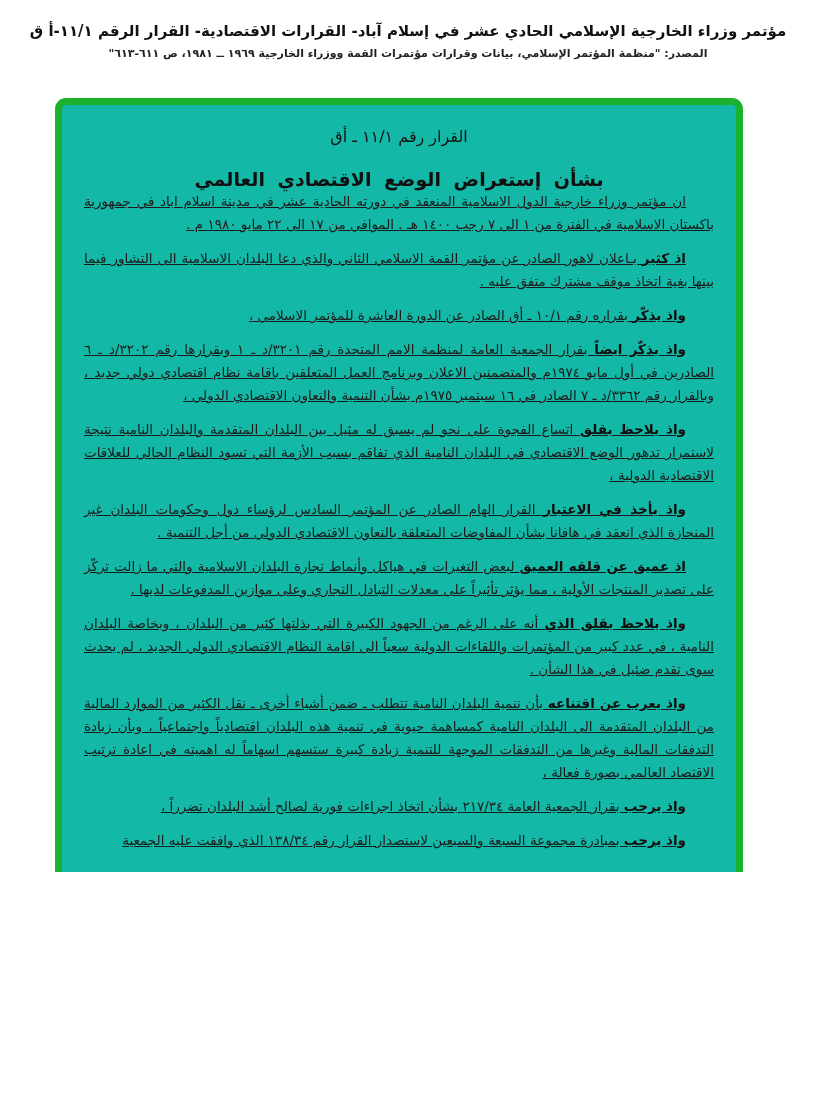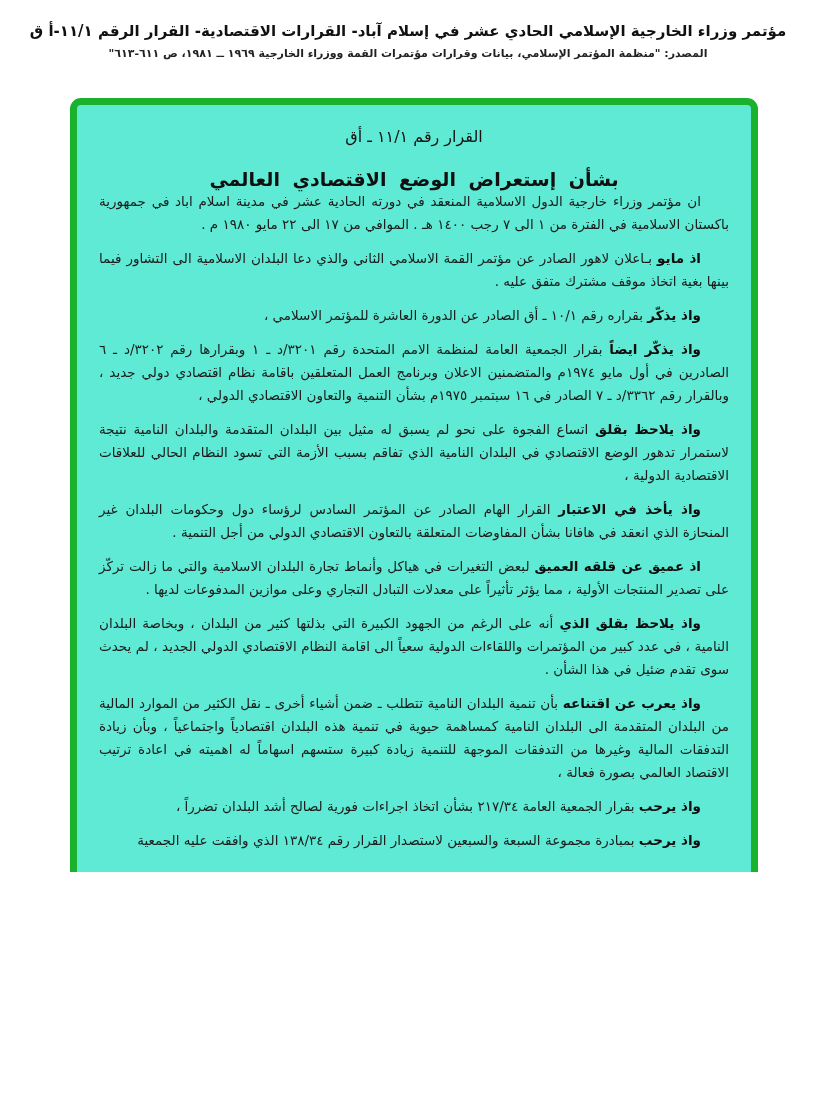--- a/index.html
+++ b/index.html
@@ -36,29 +36,29 @@
   .header-source {
     margin-top: 7px;
     font-size: 11px;
     font-weight: bold;
     color: #222;
     white-space: nowrap;
   }
   
   .green-box {
     position: absolute;
-    left: 70px;
+    left: 55px;
     top: 98px;
     width: 688px;
     height: 950px;
     box-sizing: border-box;
     border: 7px solid #1ab22c;
     border-radius: 11px;
     overflow: hidden;
-    background: #5eead4;
+    background: #14b8a6;
   }
   .doc-content {
     position: absolute;
     top: 0; right: 0; bottom: 0; left: 0;
     padding: 14px 22px 0 22px;
     direction: rtl;
   }
   .res-number {
     text-align: center;
     font-size: 16px;
@@ -74,20 +74,21 @@
     margin-top: 22px;
   }
   .paragraphs p {
     direction: rtl;
     text-align: justify;
     font-size: 13.5px;
     line-height: 23px;
     margin: 0 0 11px 0;
     text-indent: 28px;
     color: #1b1b1b;
+    text-decoration: underline;
   }
   .paragraphs p b {
     font-weight: bold;
     color: #0e0e0e;
   }
   
   .page-number {
     position: absolute;
     top: 1072px;
     left: 38px;
@@ -106,21 +107,21 @@
     <div class="header-title">مؤتمر وزراء الخارجية الإسلامي الحادي عشر في إسلام آباد- القرارات الاقتصادية- القرار الرقم ١١/١-أ ق</div>
     <div class="header-source">المصدر: "منظمة المؤتمر الإسلامي، بيانات وقرارات مؤتمرات القمة ووزراء الخارجية ١٩٦٩ ــ ١٩٨١، ص ٦١١-٦١٣"</div>
   </div>
 
   <div class="green-box" style="border-color: rgb(26, 178, 44);">
     <div class="doc-content">
       <div class="res-number">القرار رقم ١١/١ ـ أق</div>
       <div class="res-subject">بشأن إستعراض الوضع الاقتصادي العالمي</div>
       <div class="paragraphs">
           <p>ان مؤتمر وزراء خارجية الدول الاسلامية المنعقد في دورته الحادية عشر في مدينة اسلام اباد في جمهورية باكستان الاسلامية في الفترة من ١ الى ٧ رجب ١٤٠٠ هـ . الموافي من ١٧ الى ٢٢ مايو ١٩٨٠ م .</p>
-          <p><b>اذ مايو</b> بـاعلان لاهور الصادر عن مؤتمر القمة الاسلامي الثاني والذي دعا البلدان الاسلامية الى التشاور فيما بينها بغية اتخاذ موقف مشترك متفق عليه .</p>
+          <p><b>اذ كثير</b> بـاعلان لاهور الصادر عن مؤتمر القمة الاسلامي الثاني والذي دعا البلدان الاسلامية الى التشاور فيما بينها بغية اتخاذ موقف مشترك متفق عليه .</p>
           <p><b>واذ يذكّر</b> بقراره رقم ١٠/١ ـ أق الصادر عن الدورة العاشرة للمؤتمر الاسلامي ،</p>
           <p><b>واذ يذكّر ايضاً</b> بقرار الجمعية العامة لمنظمة الامم المتحدة رقم ٣٢٠١/د ـ ١ وبقرارها رقم ٣٢٠٢/د ـ ٦ الصادرين في أول مايو ١٩٧٤م والمتضمنين الاعلان وبرنامج العمل المتعلقين باقامة نظام اقتصادي دولي جديد ، وبالقرار رقم ٣٣٦٢/د ـ ٧ الصادر في ١٦ سبتمبر ١٩٧٥م بشأن التنمية والتعاون الاقتصادي الدولي ،</p>
           <p><b>واذ يلاحظ بقلق</b> اتساع الفجوة على نحو لم يسبق له مثيل بين البلدان المتقدمة والبلدان النامية نتيجة لاستمرار تدهور الوضع الاقتصادي في البلدان النامية الذي تفاقم بسبب الأزمة التي تسود النظام الحالي للعلاقات الاقتصادية الدولية ،</p>
           <p><b>واذ يأخذ في الاعتبار</b> القرار الهام الصادر عن المؤتمر السادس لرؤساء دول وحكومات البلدان غير المنحازة الذي انعقد في هافانا بشأن المفاوضات المتعلقة بالتعاون الاقتصادي الدولي من أجل التنمية .</p>
           <p><b>اذ عميق عن قلقه العميق</b> لبعض التغيرات في هياكل وأنماط تجارة البلدان الاسلامية والتي ما زالت تركّز على تصدير المنتجات الأولية ، مما يؤثر تأثيراً على معدلات التبادل التجاري وعلى موازين المدفوعات لديها .</p>
           <p><b>واذ يلاحظ بقلق الذي</b> أنه على الرغم من الجهود الكبيرة التي بذلتها كثير من البلدان ، وبخاصة البلدان النامية ، في عدد كبير من المؤتمرات واللقاءات الدولية سعياً الى اقامة النظام الاقتصادي الدولي الجديد ، لم يحدث سوى تقدم ضئيل في هذا الشأن .</p>
           <p><b>واذ يعرب عن اقتناعه</b> بأن تنمية البلدان النامية تتطلب ـ ضمن أشياء أخرى ـ نقل الكثير من الموارد المالية من البلدان المتقدمة الى البلدان النامية كمساهمة حيوية في تنمية هذه البلدان اقتصادياً واجتماعياً ، وبأن زيادة التدفقات المالية وغيرها من التدفقات الموجهة للتنمية زيادة كبيرة ستسهم اسهاماً له اهميته في اعادة ترتيب الاقتصاد العالمي بصورة فعالة ،</p>
           <p><b>واذ يرحب</b> بقرار الجمعية العامة ٢١٧/٣٤ بشأن اتخاذ اجراءات فورية لصالح أشد البلدان تضرراً ،</p>
           <p><b>واذ يرحب</b> بمبادرة مجموعة السبعة والسبعين لاستصدار القرار رقم ١٣٨/٣٤ الذي وافقت عليه الجمعية</p>
         </div>

